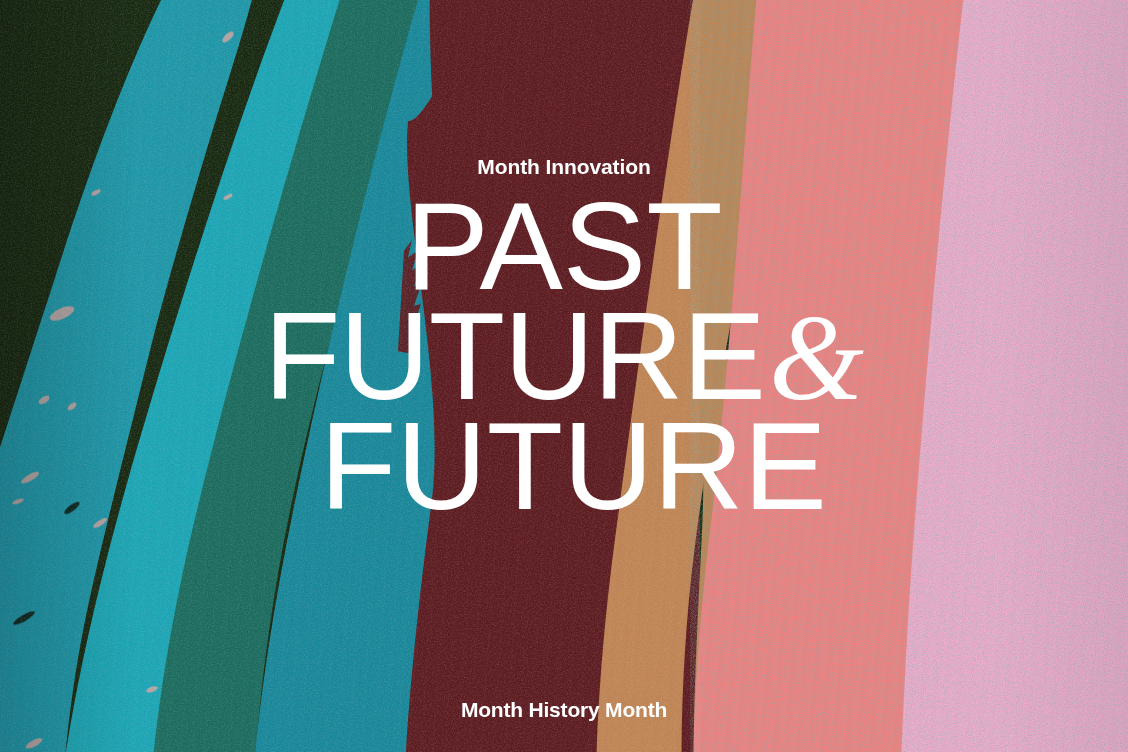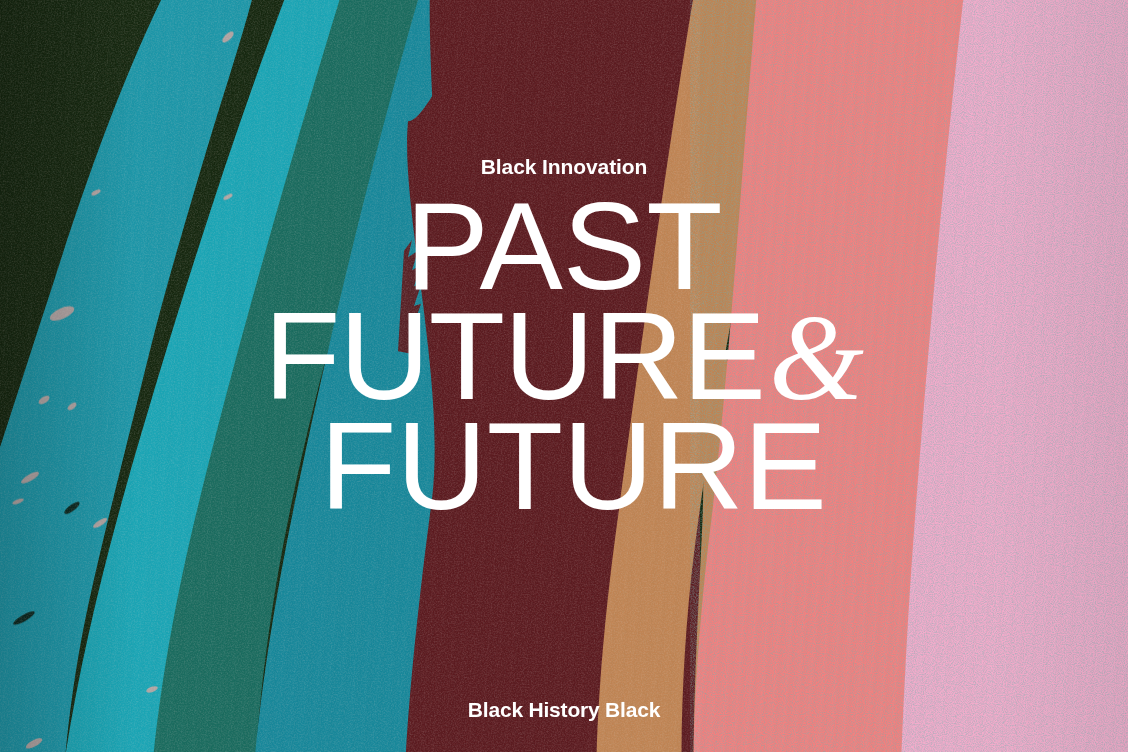--- a/index.html
+++ b/index.html
@@ -257,24 +257,24 @@
 
       <rect x="0" y="0" width="1128" height="752" filter="url(#speckleFine)" opacity="0.12"></rect>
     </svg>
   </div>
 
   <div class="striation"></div>
   <div class="vignette"></div>
 
   <div class="type-layer">
 
-    <div class="eyebrow">Black Innovation</div>
+    <div class="eyebrow">Month Innovation</div>
 
     <div class="headline">
       <span class="hl-line hl-1">PAST</span>
       <span class="hl-line hl-2"><span>FUTURE</span><span class="amp">&amp;</span></span>
       <span class="hl-line hl-3">FUTURE</span>
     </div>
 
-    <div class="footer">Black History Black</div>
+    <div class="footer">Month History Month</div>
   </div>
 
 </div>
 
 </body></html>

